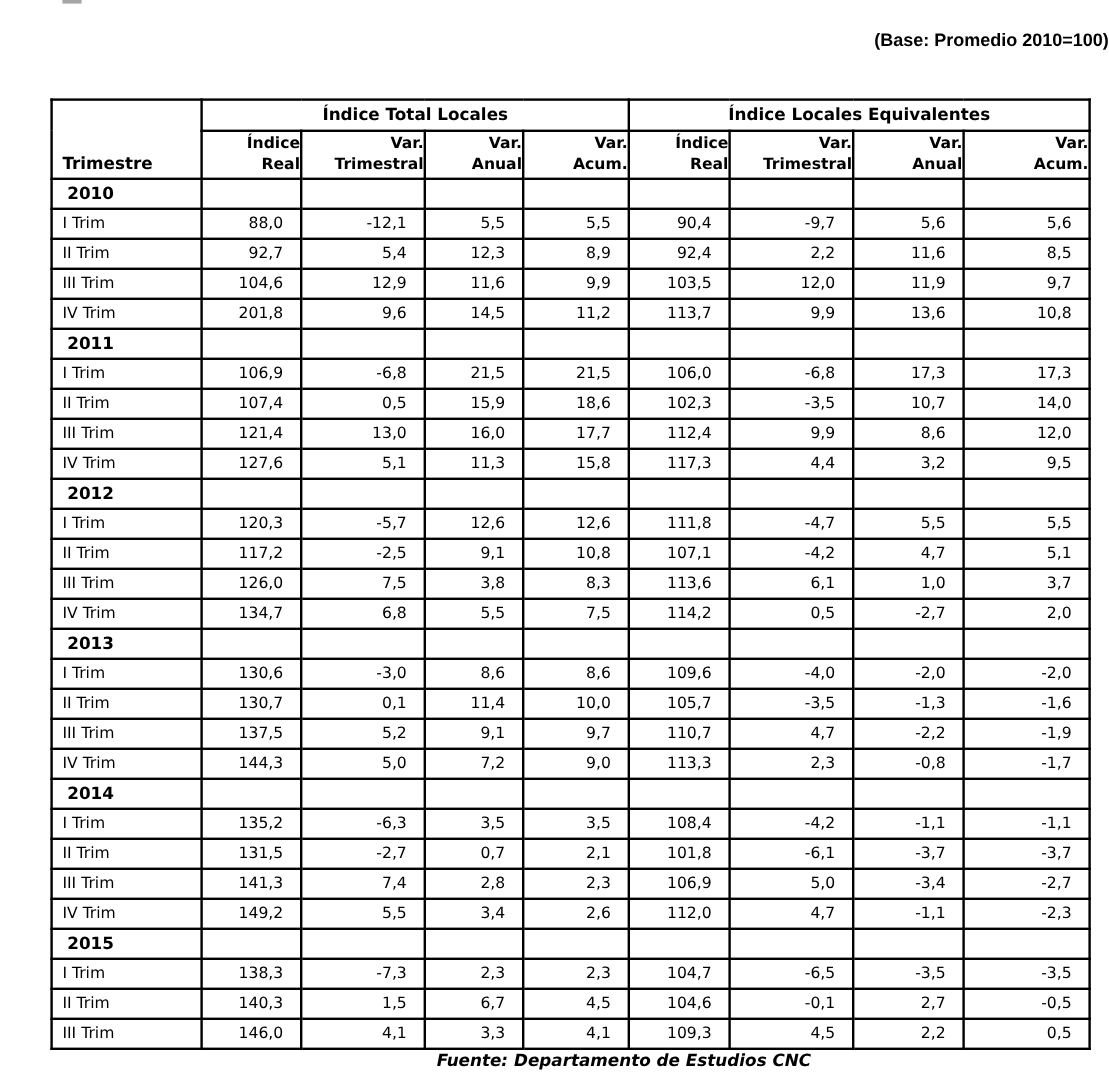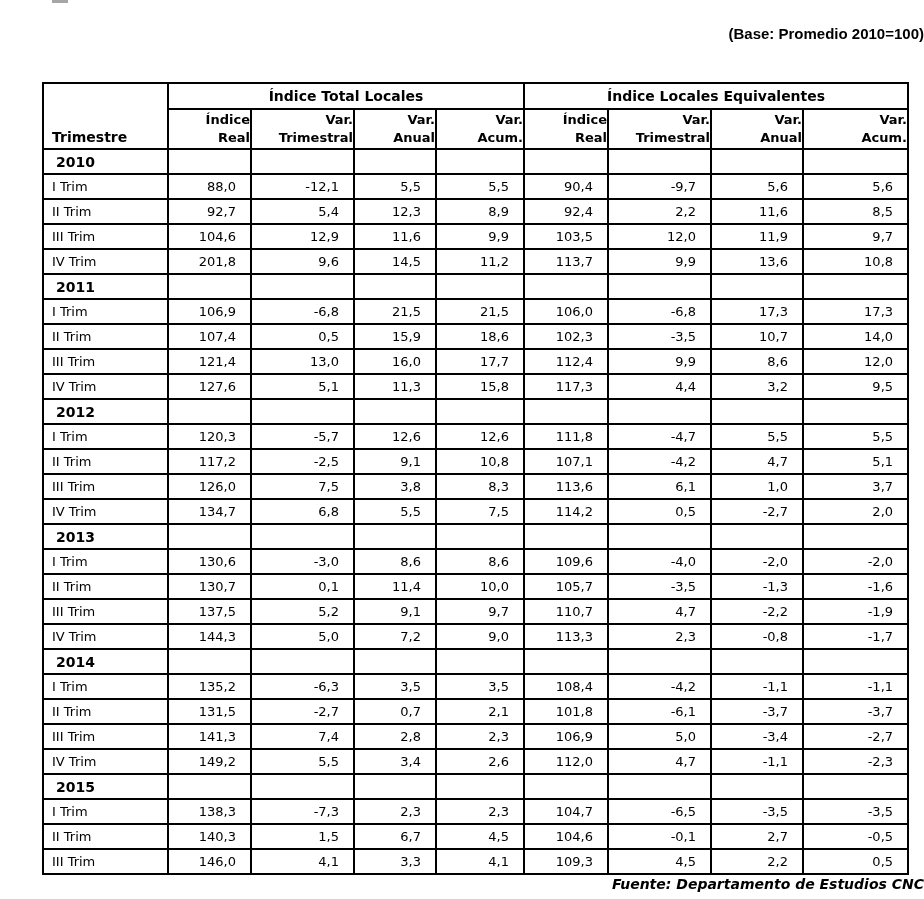--- a/index.html
+++ b/index.html
@@ -100,21 +100,21 @@
   }
   td.num-cell {
     text-align: right;
     padding-right: 14px;
   }
   .source-note {
     position: absolute;
     left: 116px;
     top: 876px;
     width: 808px;
-    text-align: right;
+    text-align: center;
     font-size: 14px;
     font-weight: bold;
     font-style: italic;
   }
 </style>
 </head>
 <body>
 
 <div class="top-artifact"></div>
 

